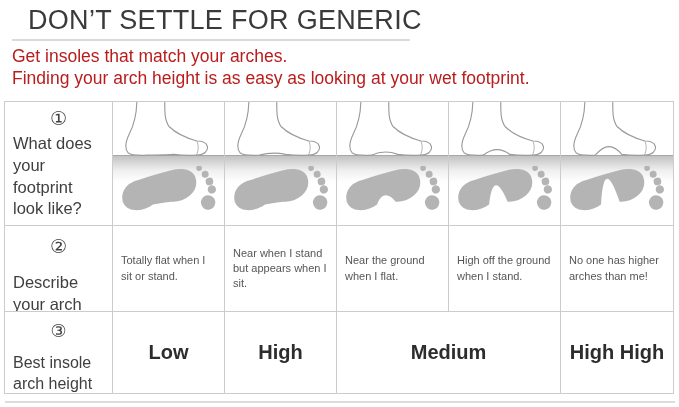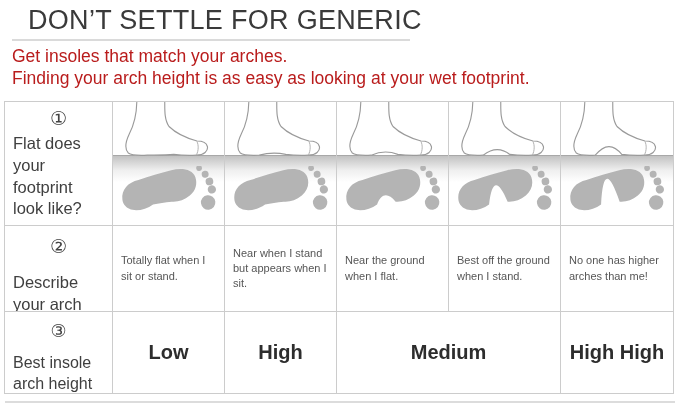--- a/index.html
+++ b/index.html
@@ -53,21 +53,21 @@
   <h1 class="page-title">DON’T SETTLE FOR GENERIC</h1>
   <div class="title-underline"></div>
   <p class="sub">Get insoles that match your arches.</p>
   <p class="sub">Finding your arch height is as easy as looking at your wet footprint.</p>
 </div>
 
 <div class="tbl">
 
   <div class="cell label-cell r1">
     <div class="num">①</div>
-    <div class="lbl">Flat does your footprint look like?</div>
+    <div class="lbl">What does your footprint look like?</div>
   </div>
   <div class="cell foot-cell">
       <div class="ground"></div>
       <svg class="sidefoot" viewBox="0 0 113 54" preserveAspectRatio="none">
     <path d="M22,-2 C22,10 20,21 14,32 C10,40 9,47 13,51 C17,54 25,53.6 33,53.2 C43,53.0 52,53.0 61,52.4 C69,53.4 77,53.6 85,53.2 C93,53 97.5,49 96.5,44.5 C95.5,40.5 91,39 85.5,39 C74,36 63,31 56,24.5 C51,18 51.5,8 51.5,-2 Z" fill="#ffffff" stroke="#9a9a9a" stroke-width="1.2"></path>
     <path d="M85.5,39.5 C87.3,43 87.3,48.5 85,52.8" fill="none" stroke="#b0b0b0" stroke-width="1"></path>
   </svg>
       <svg class="printfoot" viewBox="0 0 108 54">
     <g transform="rotate(-7 52 27)" fill="#b4b4b4">
       <path d="M5,29 C5,19 13,12 24,11 C36,8.5 47,6.5 59,5 C71,3.5 81,7 83,15 C84.5,22 82,29 75,33.5 C68.5,37.5 62,38.8 55.5,37.5 C48.5,37.5 42,37.5 36,38 C28,42.5 17,43.5 11,39.5 C6.5,36.5 5,33 5,29 Z"></path>
@@ -155,21 +155,21 @@
   <div class="cell desc-cell">
       <span>Totally flat when I sit or stand.</span>
     </div>
   <div class="cell desc-cell">
       <span>Near when I stand but appears when I sit.</span>
     </div>
   <div class="cell desc-cell">
       <span>Near the ground when I flat.</span>
     </div>
   <div class="cell desc-cell">
-      <span>Best off the ground when I stand.</span>
+      <span>High off the ground when I stand.</span>
     </div>
   <div class="cell desc-cell lastcol">
       <span>No one has higher arches than me!</span>
     </div>
 
   <div class="cell label-cell r3 lastrow">
     <div class="num">③</div>
     <div class="lbl">Best insole arch height</div>
   </div>
   <div class="cell height-cell lastrow">Low</div>

